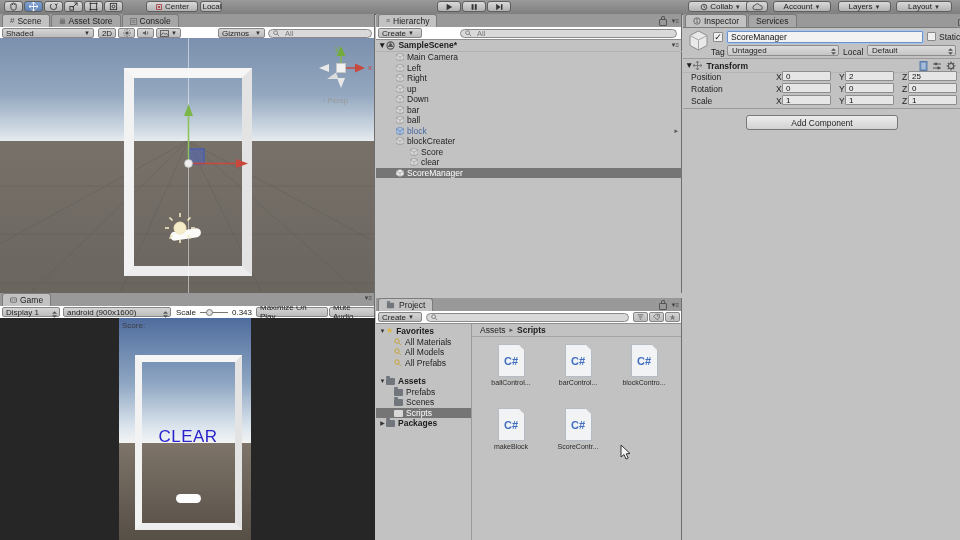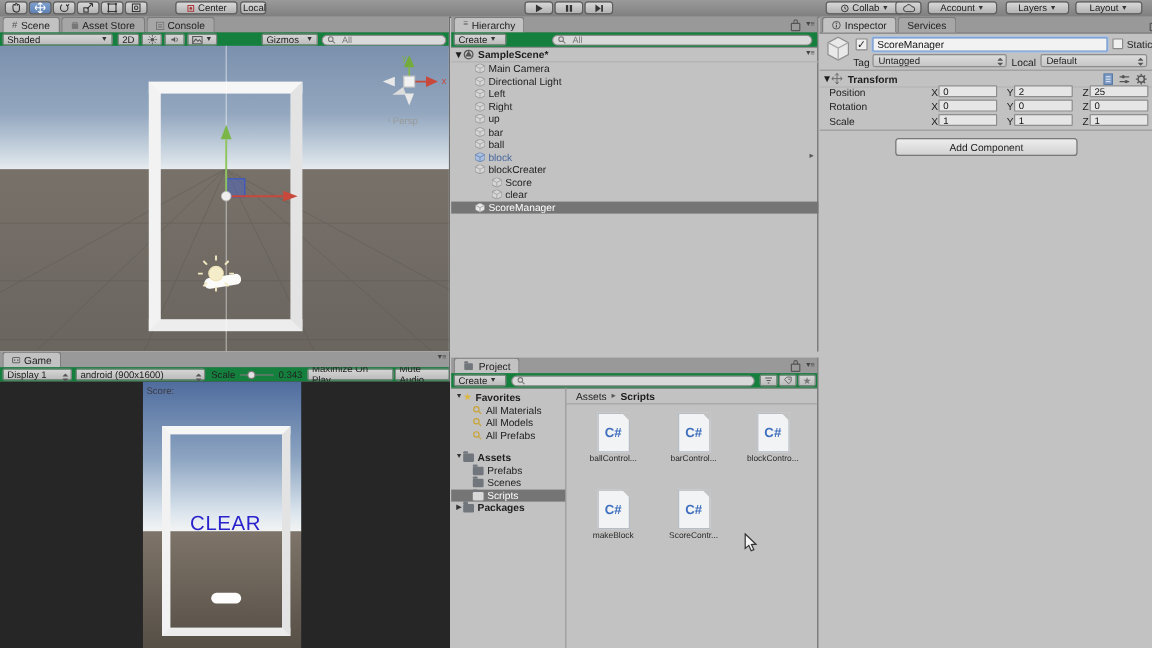--- a/index.html
+++ b/index.html
@@ -23,21 +23,21 @@
   .tab{height:12px;line-height:12px;padding:0 7px;font-size:8.5px;color:#222;
        border:1px solid #7c7c7c;border-bottom:none;border-radius:3px 3px 0 0;
        background:#a6a6a6;display:flex;align-items:center;gap:3px;margin-right:1px;}
   .tab.on{background:#c2c2c2;}
   .tab:first-child{margin-left:2px;}
   .tabicons{position:absolute;right:3px;top:2px;display:flex;gap:4px;align-items:center;}
   .lock{width:6px;height:5px;border:1px solid #555;border-radius:1px;position:relative;margin-top:3px;}
   .lock:before{content:"";position:absolute;left:1px;top:-4px;width:2px;height:3px;
                border:1px solid #555;border-bottom:none;border-radius:2px 2px 0 0;}
   .pmenu{font-size:6px;color:#444;letter-spacing:-1px;}
-  .ptool{position:absolute;left:0;right:0;height:12px;background:#15803d;
+  .ptool{position:absolute;left:0;right:0;height:12px;background:#ffffff;
          border-bottom:1px solid #8f8f8f;}
   .mini{position:absolute;top:1px;height:10px;border:1px solid #868686;border-radius:2px;
         background:linear-gradient(#d5d5d5,#bcbcbc);display:flex;align-items:center;
         font-size:8px;color:#222;padding:0 3px;box-sizing:border-box;gap:2px;}
   .pill{position:absolute;top:1.5px;height:9px;border:1px solid #8a8a8a;border-radius:6px;
         background:#d9d9d9;display:flex;align-items:center;font-size:7.5px;color:#777;
         padding:0 4px;gap:2px;box-sizing:border-box;}
   
   .trow{height:10.5px;line-height:10.5px;font-size:8.5px;display:flex;align-items:center;
         color:#1d1d1d;white-space:nowrap;position:relative;}
@@ -402,42 +402,42 @@
           <path d="M5 0 L10 2.5 V7.5 L5 10 L0 7.5 V2.5 Z" fill="#d6d6d6" stroke="#8a8a8a" stroke-width="0.8"></path>
           <path d="M0 2.5 L5 5 L10 2.5 M5 5 V10" stroke="#9a9a9a" fill="none" stroke-width="0.8"></path>
         </svg>
         <span>Main Camera</span>
       </div>
     <div class="trow" style="padding-left:20px">
         <svg class="cubeic" width="8" height="8" viewBox="0 0 10 10">
           <path d="M5 0 L10 2.5 V7.5 L5 10 L0 7.5 V2.5 Z" fill="#d6d6d6" stroke="#8a8a8a" stroke-width="0.8"></path>
           <path d="M0 2.5 L5 5 L10 2.5 M5 5 V10" stroke="#9a9a9a" fill="none" stroke-width="0.8"></path>
         </svg>
-        <span>Directional Light</span>
-      </div>
-    <div class="trow" style="padding-left:20px">
-        <svg class="cubeic" width="8" height="8" viewBox="0 0 10 10">
-          <path d="M5 0 L10 2.5 V7.5 L5 10 L0 7.5 V2.5 Z" fill="#d6d6d6" stroke="#8a8a8a" stroke-width="0.8"></path>
-          <path d="M0 2.5 L5 5 L10 2.5 M5 5 V10" stroke="#9a9a9a" fill="none" stroke-width="0.8"></path>
-        </svg>
         <span>Left</span>
       </div>
     <div class="trow" style="padding-left:20px">
         <svg class="cubeic" width="8" height="8" viewBox="0 0 10 10">
           <path d="M5 0 L10 2.5 V7.5 L5 10 L0 7.5 V2.5 Z" fill="#d6d6d6" stroke="#8a8a8a" stroke-width="0.8"></path>
           <path d="M0 2.5 L5 5 L10 2.5 M5 5 V10" stroke="#9a9a9a" fill="none" stroke-width="0.8"></path>
         </svg>
         <span>Right</span>
       </div>
     <div class="trow" style="padding-left:20px">
         <svg class="cubeic" width="8" height="8" viewBox="0 0 10 10">
           <path d="M5 0 L10 2.5 V7.5 L5 10 L0 7.5 V2.5 Z" fill="#d6d6d6" stroke="#8a8a8a" stroke-width="0.8"></path>
           <path d="M0 2.5 L5 5 L10 2.5 M5 5 V10" stroke="#9a9a9a" fill="none" stroke-width="0.8"></path>
         </svg>
         <span>up</span>
+      </div>
+    <div class="trow" style="padding-left:20px">
+        <svg class="cubeic" width="8" height="8" viewBox="0 0 10 10">
+          <path d="M5 0 L10 2.5 V7.5 L5 10 L0 7.5 V2.5 Z" fill="#d6d6d6" stroke="#8a8a8a" stroke-width="0.8"></path>
+          <path d="M0 2.5 L5 5 L10 2.5 M5 5 V10" stroke="#9a9a9a" fill="none" stroke-width="0.8"></path>
+        </svg>
+        <span>Down</span>
       </div>
     <div class="trow" style="padding-left:20px">
         <svg class="cubeic" width="8" height="8" viewBox="0 0 10 10">
           <path d="M5 0 L10 2.5 V7.5 L5 10 L0 7.5 V2.5 Z" fill="#d6d6d6" stroke="#8a8a8a" stroke-width="0.8"></path>
           <path d="M0 2.5 L5 5 L10 2.5 M5 5 V10" stroke="#9a9a9a" fill="none" stroke-width="0.8"></path>
         </svg>
         <span>bar</span>
       </div>
     <div class="trow" style="padding-left:20px">
         <svg class="cubeic" width="8" height="8" viewBox="0 0 10 10">

